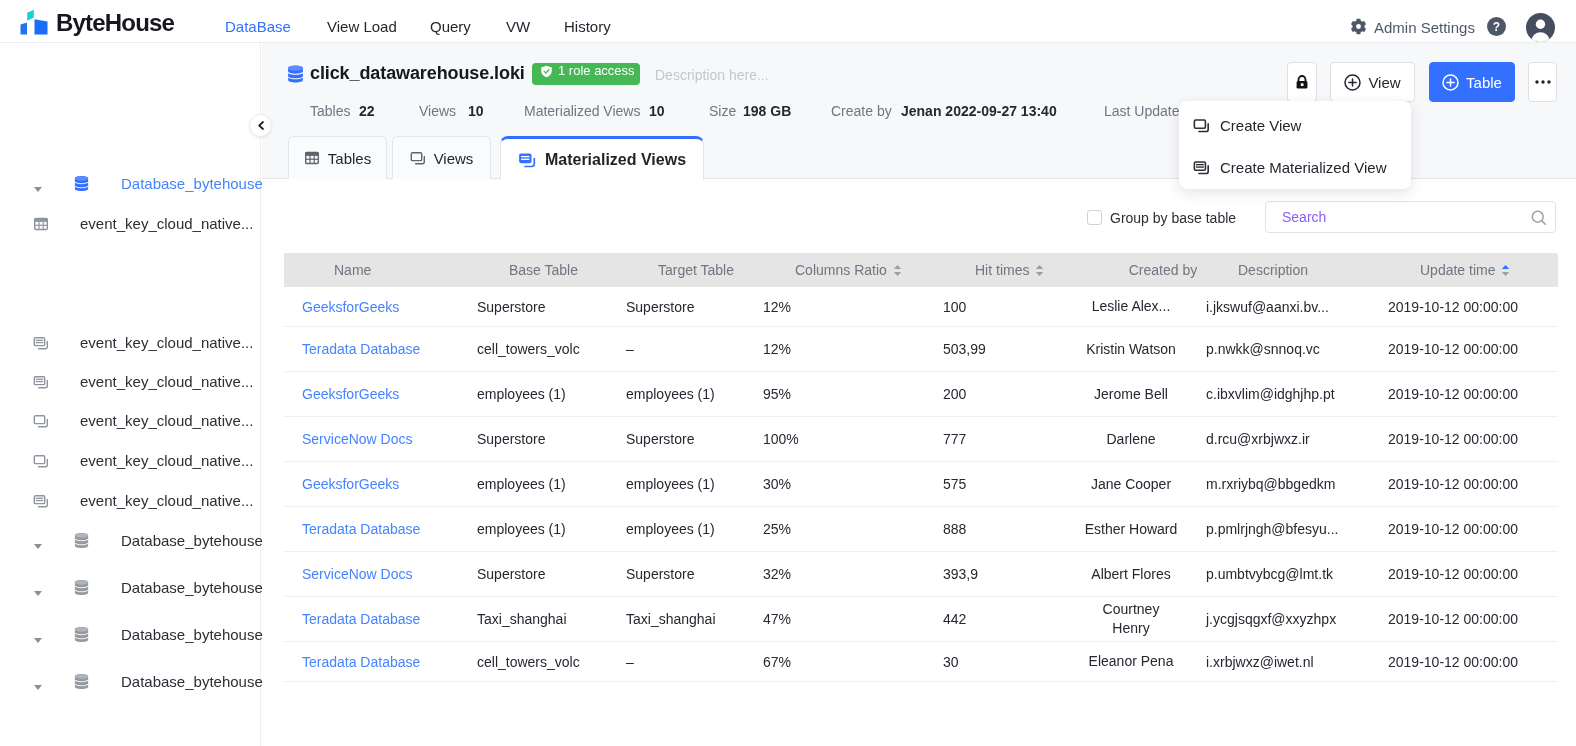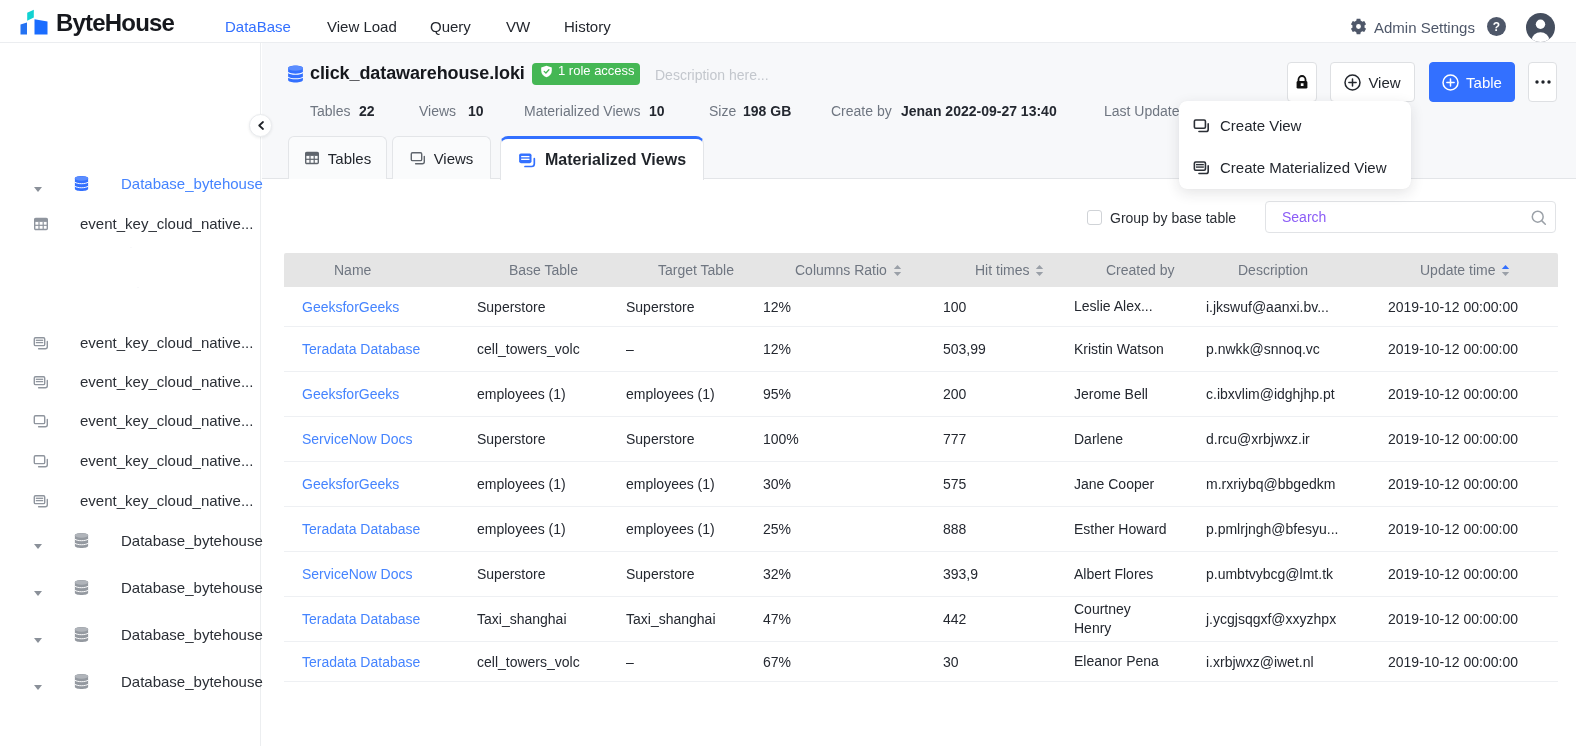--- a/index.html
+++ b/index.html
@@ -42,21 +42,21 @@
 
 #gbox{position:absolute;left:825px;top:167px;width:15px;height:15px;border:1px solid #d0d3d7;border-radius:3px;background:#fff;}
 #glab{left:848px;top:167px;font-size:14px;color:#2a2e34;}
 #tsearch{position:absolute;left:1003px;top:158px;width:291px;height:32px;border:1px solid #e1e3e6;border-radius:4px;background:#fff;}
 #tsearch .ph{position:absolute;left:16px;top:7px;font-size:14px;color:#8b5cf6;}
 
 #tbl{position:absolute;left:22px;top:210px;width:1274px;}
 #thead{display:flex;height:34px;background:#e5e5e5;border-radius:2px 2px 0 0;align-items:center;font-size:14px;color:#6f7681;padding-left:32px;}
 .tr{display:flex;height:44px;align-items:center;border-bottom:1px solid #eef0f3;font-size:14px;color:#242830;background:#fff;}
 .td,.th{padding-left:18px;flex:none;white-space:nowrap;overflow:hidden;}
-.c1{width:175px;}.c2{width:149px;}.c3{width:137px;}.c4{width:180px;}.c5{width:131px;}.c6{width:132px;}.c7{width:182px;}.c8{width:188px;}
+.c1{width:175px;}.c2{width:149px;}.c3{width:137px;}.c4{width:180px;}.c5{width:131px;}.c6{width:132px;text-align:center;}.c7{width:182px;}.c8{width:188px;}
 .lnk{color:#4584ff;}
 
 #dd{position:absolute;left:1179px;top:101px;width:232px;height:88px;background:#fff;border-radius:8px;box-shadow:0 4px 14px rgba(31,35,41,.12),0 0 1px rgba(31,35,41,.06);z-index:40;}
 .dditem{position:absolute;left:14px;display:flex;align-items:center;font-size:15px;color:#23272e;}
 .sorticon{display:inline-block;vertical-align:-2px;margin-left:6px;}
 </style>
 </head>
 <body>
 
 <div id="nav">

